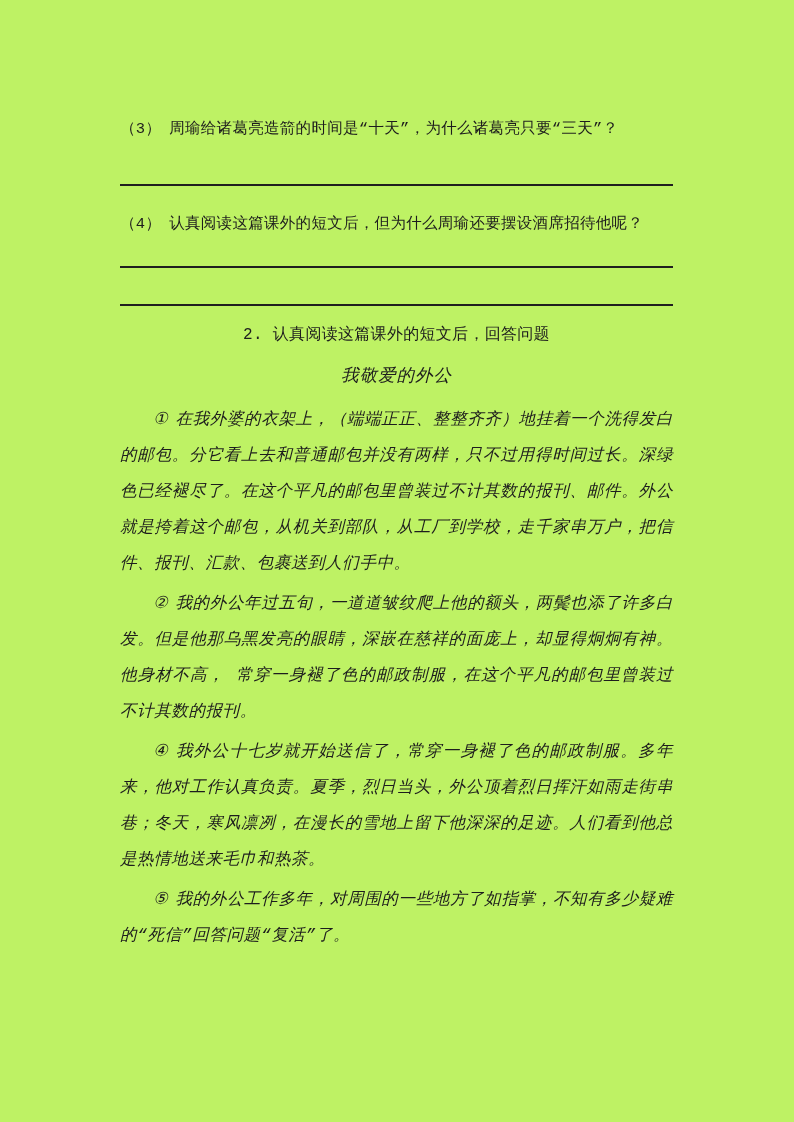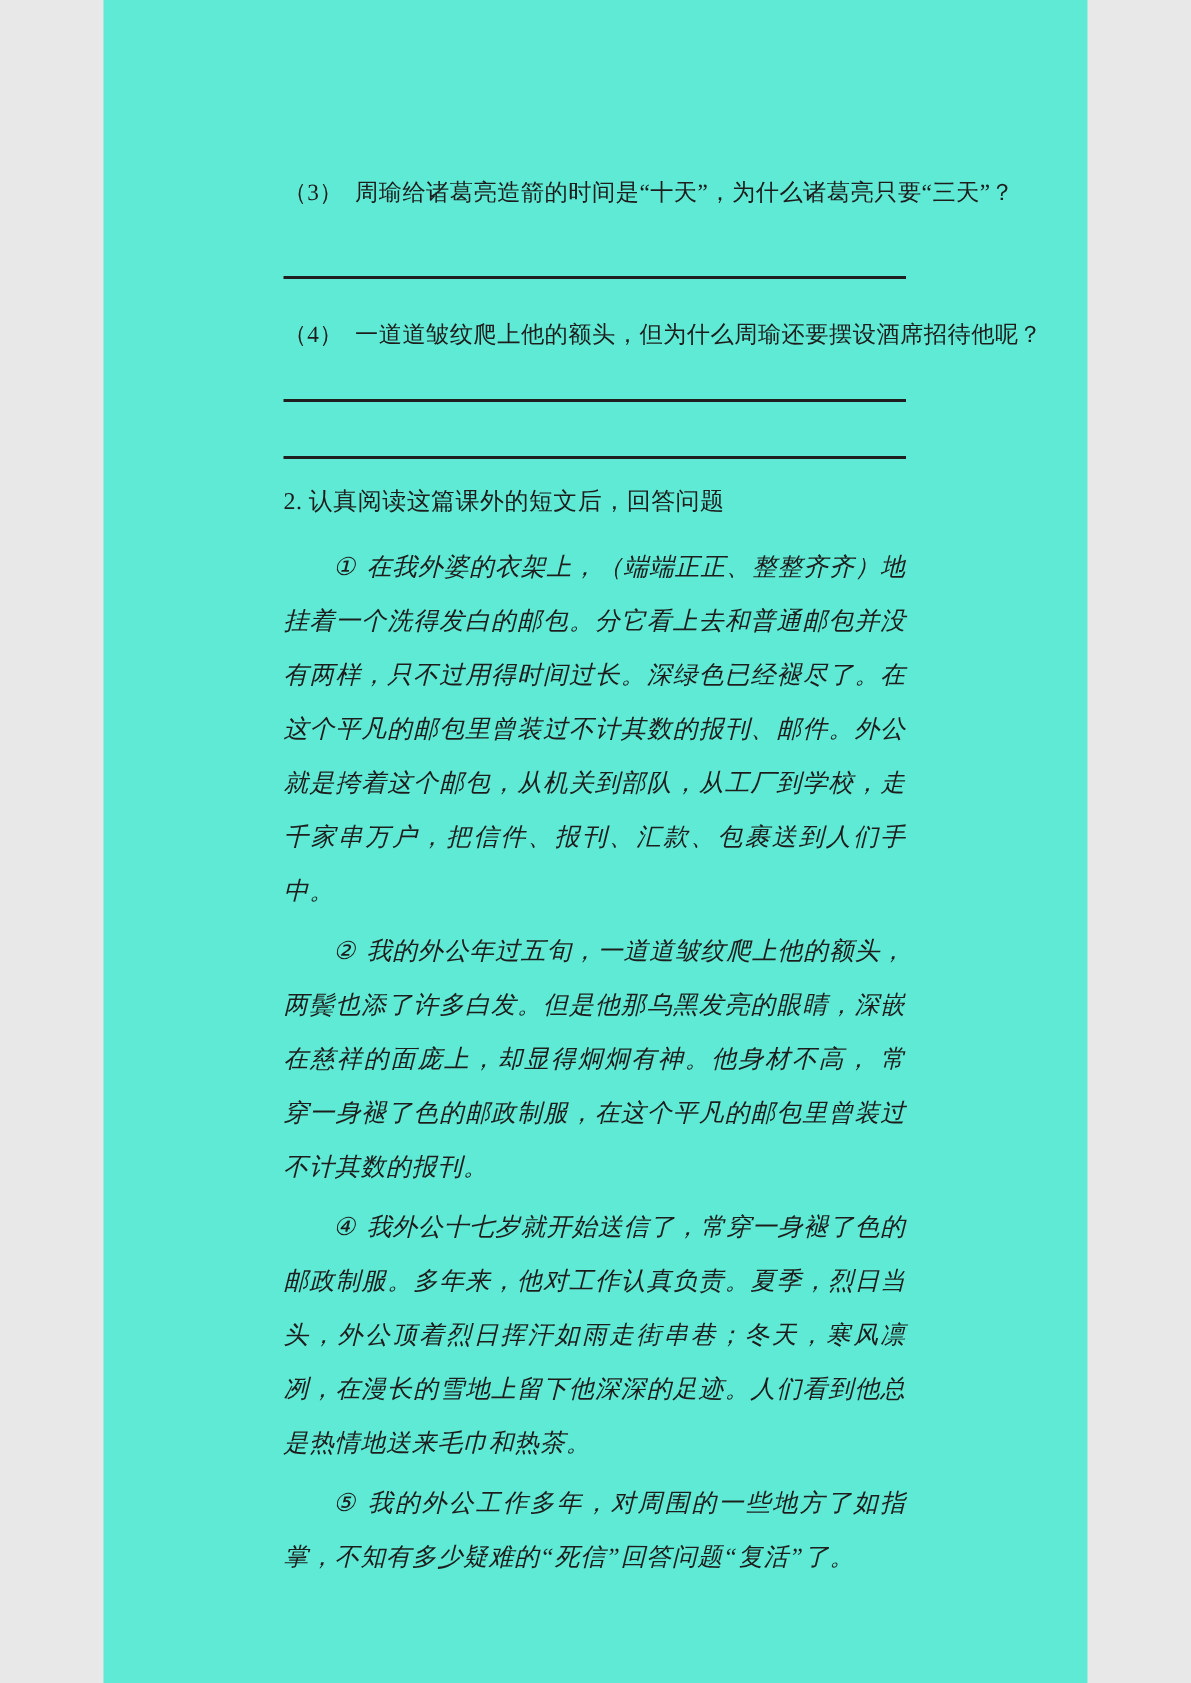--- a/index.html
+++ b/index.html
@@ -2,29 +2,29 @@
 <html><head>
 <meta charset="utf-8">
 <style>
   html, body {
     margin: 0;
     padding: 0;
     background: #e8e8e8;
   }
   .page {
     position: relative;
-    width: 656px;
+    width: 794px;
     height: 1122px;
     margin: 0 auto;
-    background: #5eead4;
+    background: #bef264;
     box-sizing: border-box;
     padding: 118px 121px 0 120px;
     overflow: hidden;
     color: #1d1d1d;
-    font-family: Liberation Serif, serif;
+    font-family: Liberation Mono, monospace;
   }
   .question {
     font-size: 15.5px;
     line-height: 22px;
     letter-spacing: 0.3px;
     white-space: nowrap;
   }
   .q-label {
     margin-right: 8px;
   }
@@ -34,20 +34,21 @@
   }
   .line-a { margin-top: 44px; }
   .q4     { margin-top: 27px; }
   .line-b { margin-top: 31px; }
   .line-c { margin-top: 36px; }
   .section-heading {
     margin-top: 18px;
     font-size: 16px;
     line-height: 22px;
     letter-spacing: 0.3px;
+    text-align: center;
   }
   .passage-title {
     margin-top: 18px;
     text-align: center;
     font-size: 17.5px;
     line-height: 24px;
     font-style: italic;          
     letter-spacing: 1px;
   }
   .para {
@@ -67,28 +68,29 @@
 
 <div class="page">
 
   <div class="question">
     <span class="q-label">（3）</span><span>周瑜给诸葛亮造箭的时间是“十天”，为什么诸葛亮只要“三天”？</span>
   </div>
 
   <div class="answer-line line-a"></div>
 
   <div class="question q4">
-    <span class="q-label">（4）</span><span>一道道皱纹爬上他的额头，但为什么周瑜还要摆设酒席招待他呢？</span>
+    <span class="q-label">（4）</span><span>认真阅读这篇课外的短文后，但为什么周瑜还要摆设酒席招待他呢？</span>
   </div>
 
   <div class="answer-line line-b"></div>
   <div class="answer-line line-c"></div>
 
   <div class="section-heading">2. 认真阅读这篇课外的短文后，回答问题</div>
 
+  <div class="passage-title">我敬爱的外公</div>
 
   <p class="para first">
     <span class="pnum">①</span><span>在我外婆的衣架上，（端端正正、整整齐齐）地挂着一个洗得发白的邮包。分它看上去和普通邮包并没有两样，只不过用得时间过长。深绿色已经褪尽了。在这个平凡的邮包里曾装过不计其数的报刊、邮件。外公就是挎着这个邮包，从机关到部队，从工厂到学校，走千家串万户，把信件、报刊、汇款、包裹送到人们手中。</span>
   </p>
 
   <p class="para">
     <span class="pnum">②</span><span>我的外公年过五旬，一道道皱纹爬上他的额头，两鬓也添了许多白发。但是他那乌黑发亮的眼睛，深嵌在慈祥的面庞上，却显得炯炯有神。他身材不高， 常穿一身褪了色的邮政制服，在这个平凡的邮包里曾装过不计其数的报刊。</span>
   </p>
 
 

